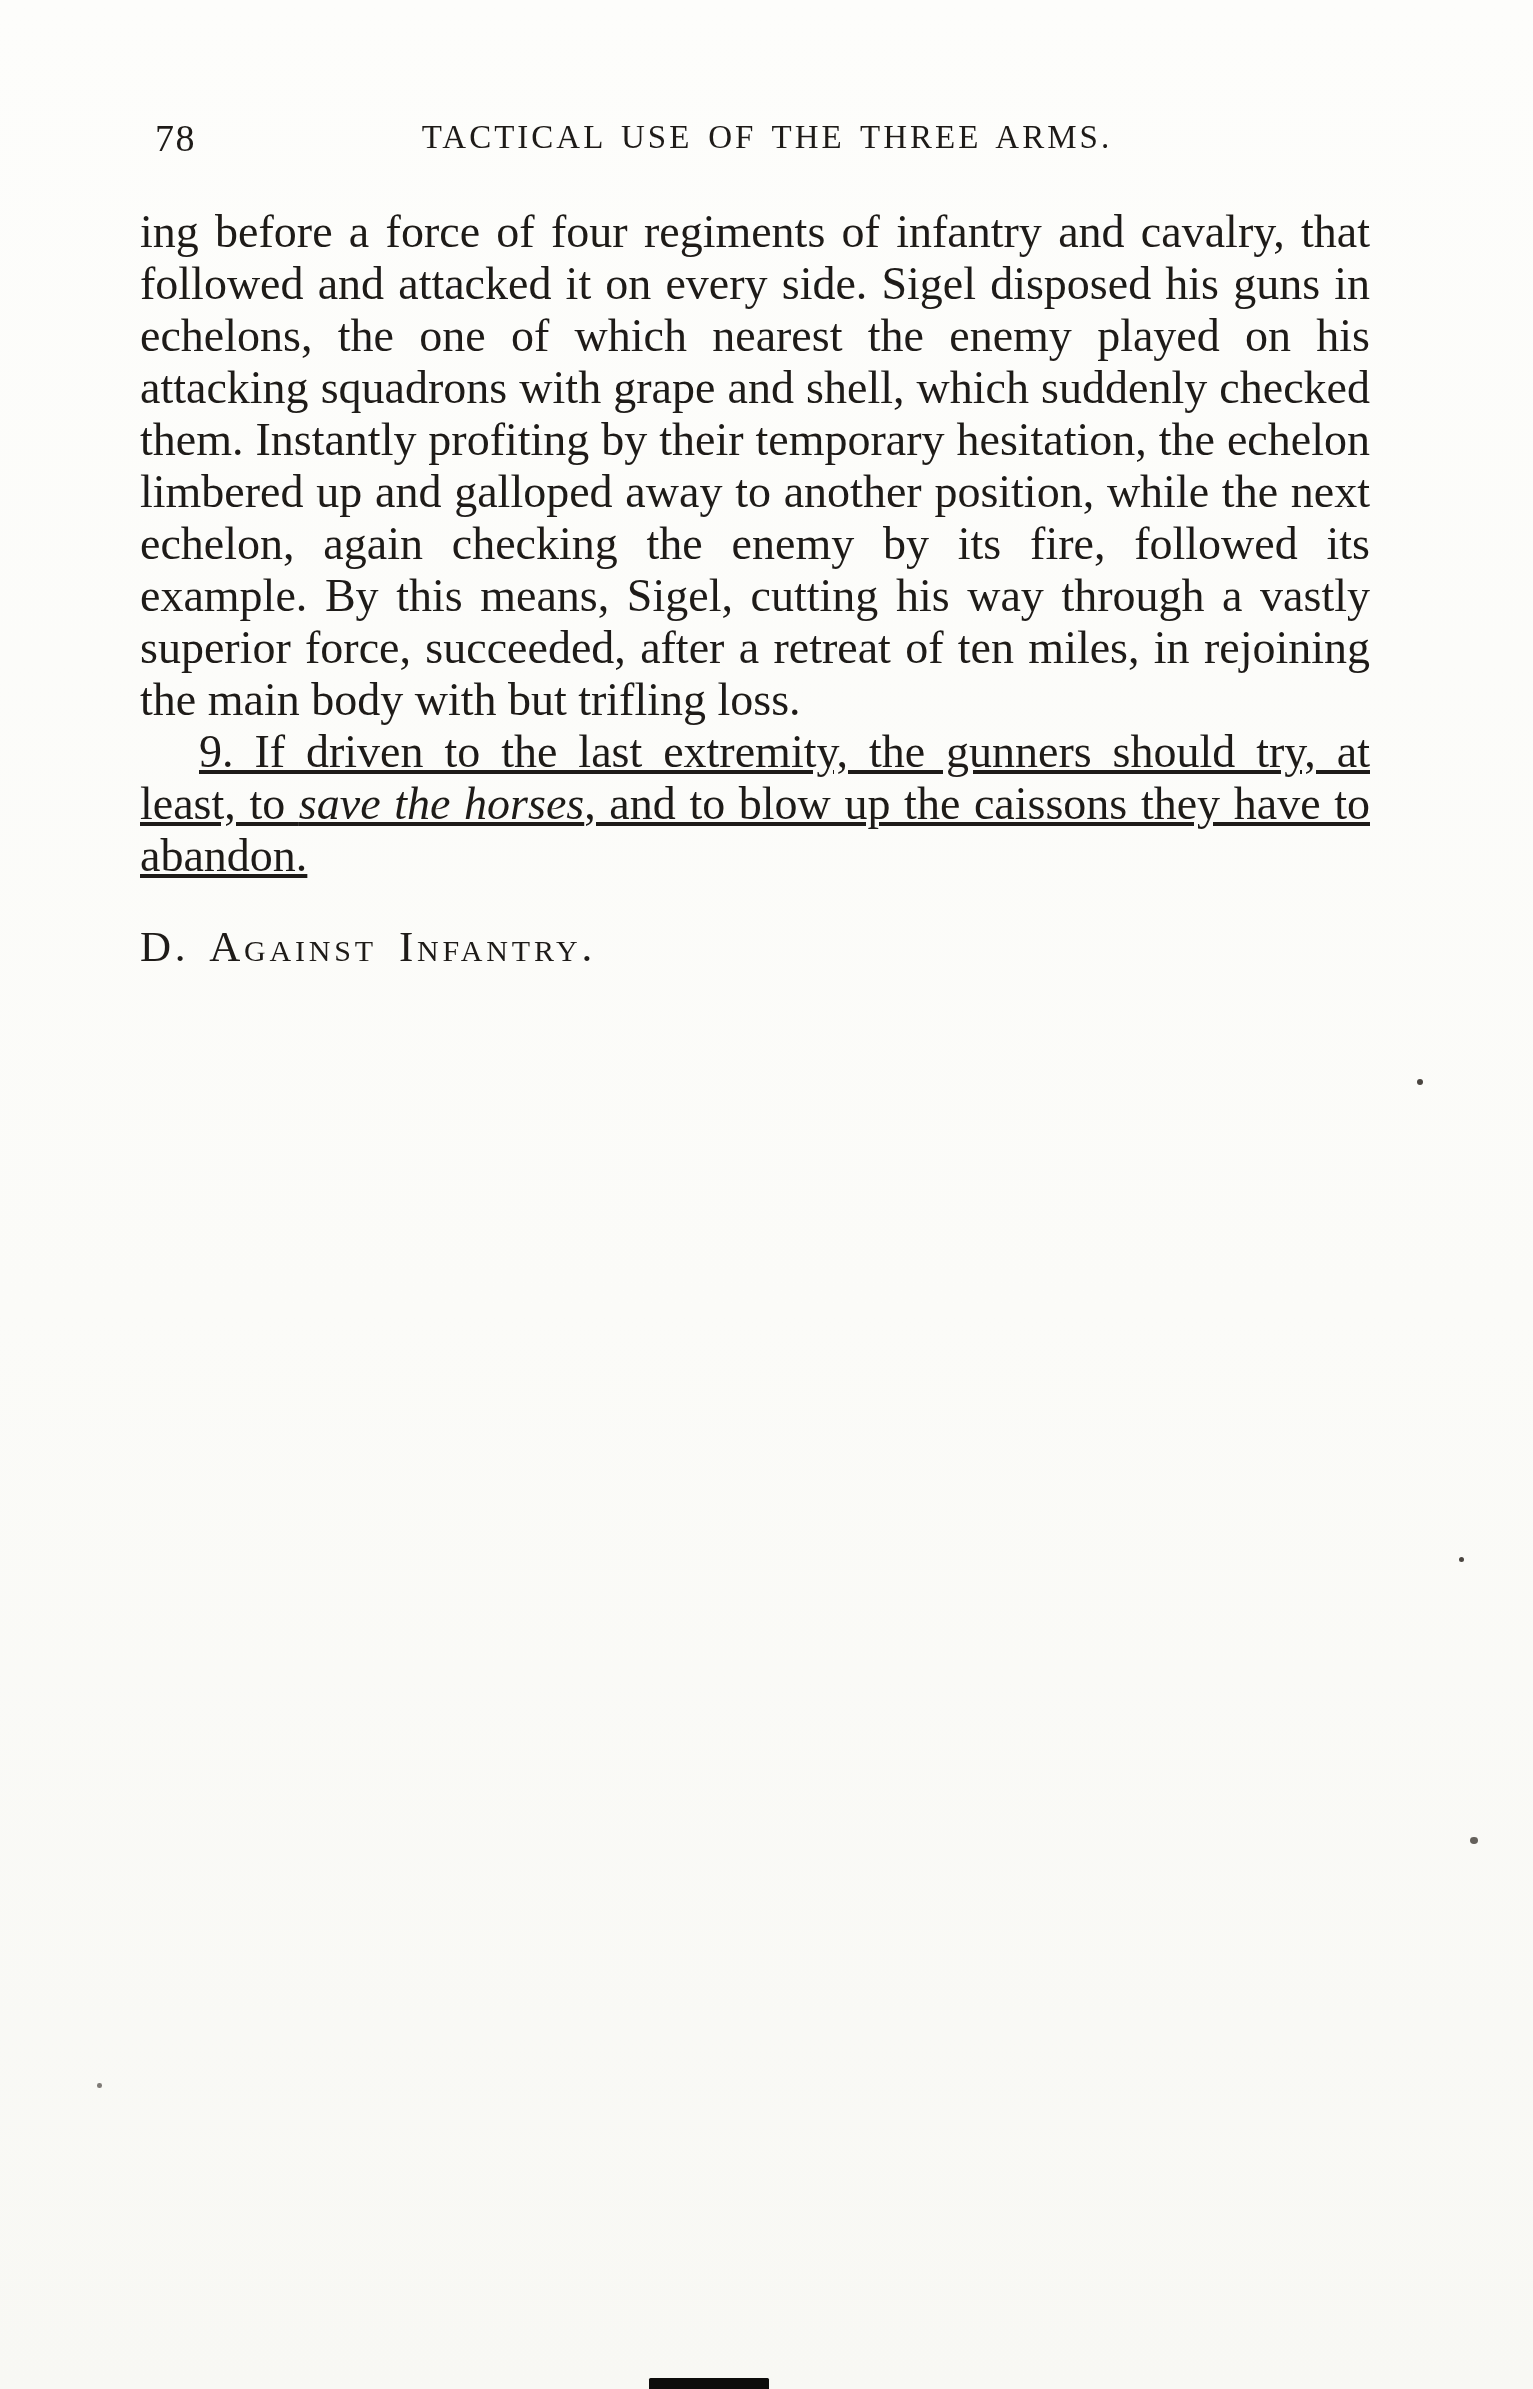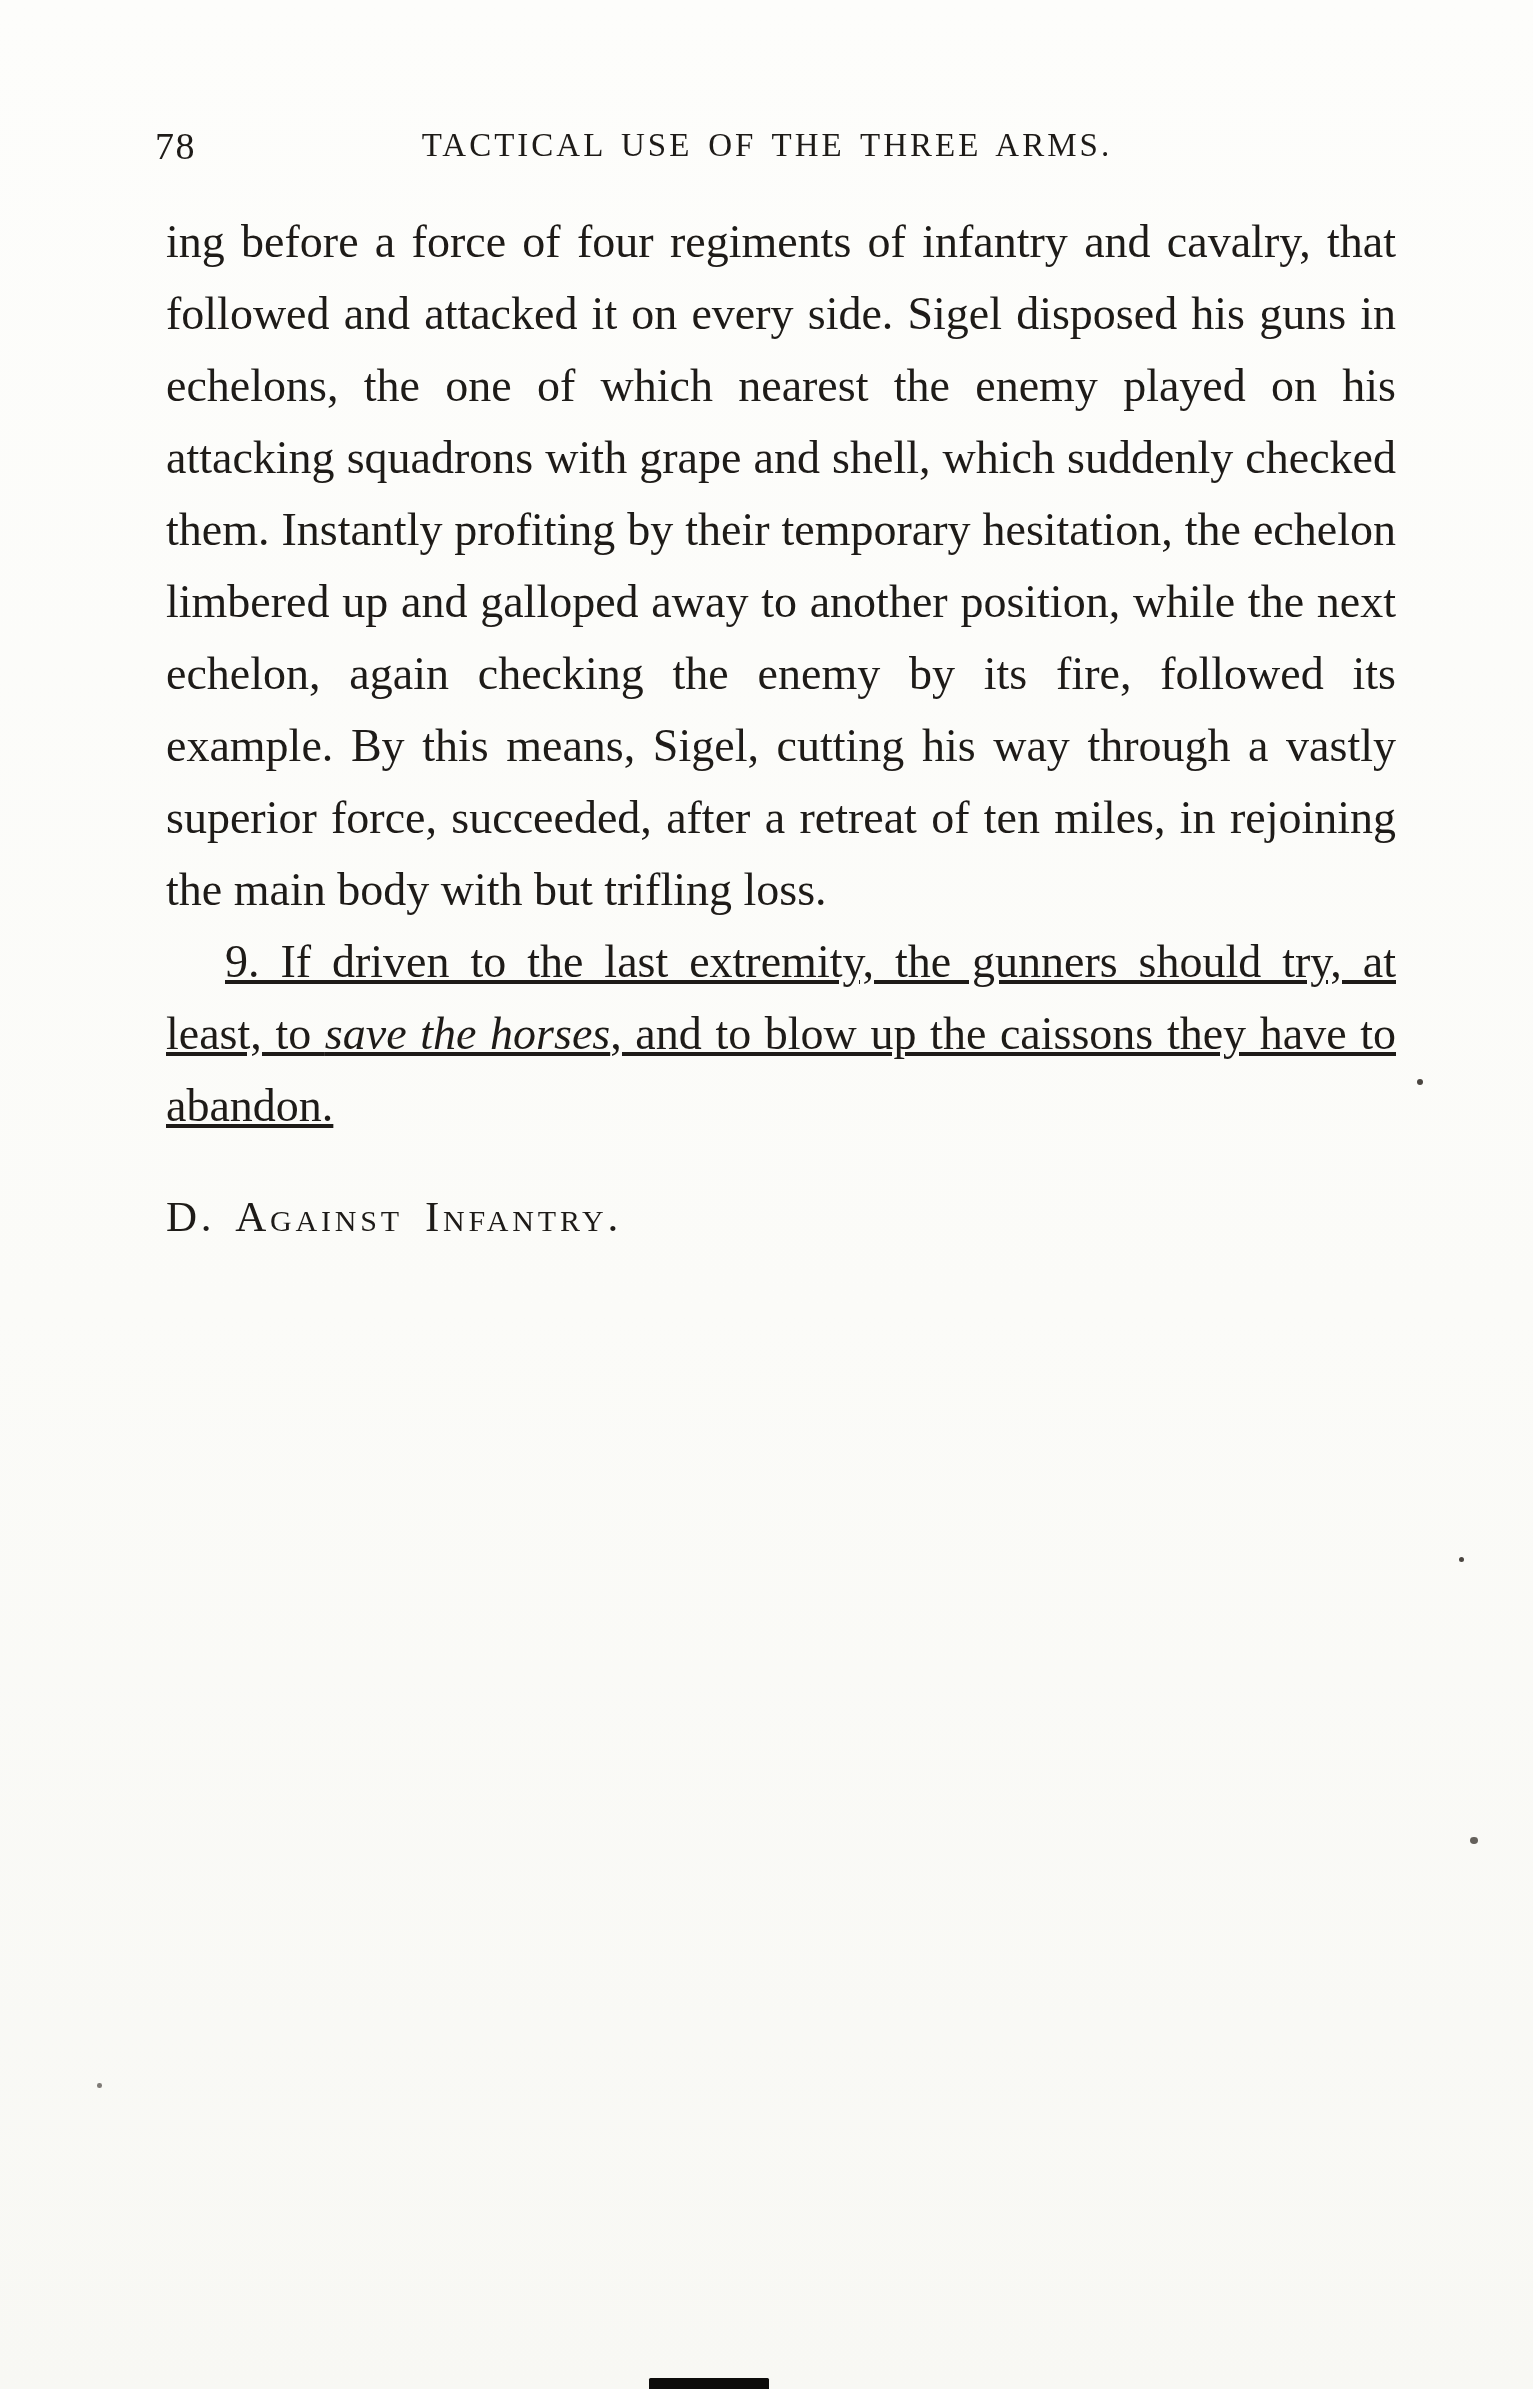--- a/index.html
+++ b/index.html
@@ -12,21 +12,21 @@
     width: 1534px;
     height: 2389px;
     margin: 0 auto;
     background: linear-gradient(180deg, #fdfdfb 0%, #fbfbf8 55%, #f8f8f4 100%);
     color: #1e1b18;
     font-family: "Liberation Serif", "DejaVu Serif", serif;
     overflow: hidden;
   }
   .page-header {
     position: absolute;
-    top: 124px;
+    top: 116px;
     left: 0;
     width: 100%;
     height: 46px;
   }
   .page-number {
     position: absolute;
     left: 155px;
     top: 0;
     font-size: 38px;
     letter-spacing: 1.5px;
@@ -37,24 +37,24 @@
     width: 100%;
     top: 3px;
     text-align: center;
     font-size: 33px;
     letter-spacing: 3px;
     word-spacing: 4.6px;
   }
   .page-body {
     position: absolute;
     top: 206px;
-    left: 166px;
+    left: 140px;
     width: 1230px;
     font-size: 46px;
-    line-height: 72px;
+    line-height: 52px;
     text-align: justify;
   }
   .para {
     margin: 0;
     padding: 0;
   }
   .para.indent {
     text-indent: 59px;
     text-decoration: underline;
   }

